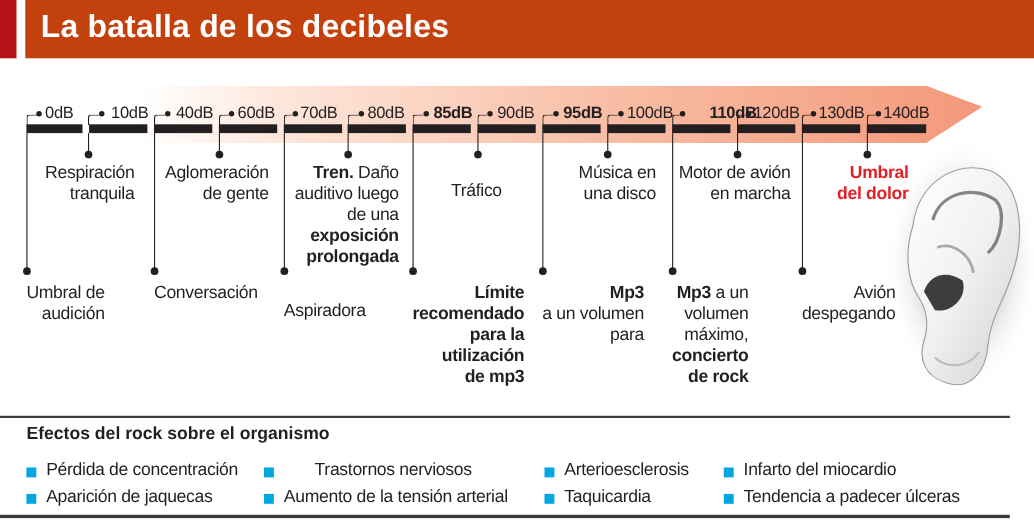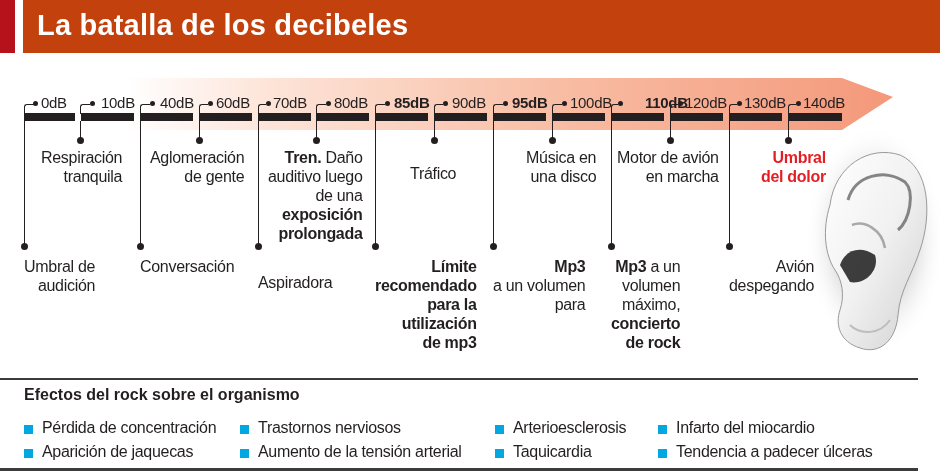--- a/index.html
+++ b/index.html
@@ -246,21 +246,21 @@
 <div class="effects-title">Efectos del rock sobre el organismo</div>
 
 <div class="effect" style="left:24px;top:418px;">
   <span class="sq"></span>
     <span>Pérdida de concentración</span>
 </div>
 <div class="effect" style="left:24px;top:442px;">
   <span class="sq"></span>
     <span>Aparición de jaquecas</span>
 </div>
-<div class="effect" style="left:240px;top:418px;">
+<div class="effect" style="left:240px;top:418px;gap:28px;">
   <span class="sq"></span>
     <span>Trastornos nerviosos</span>
 </div>
 <div class="effect" style="left:240px;top:442px;">
   <span class="sq"></span>
     <span>Aumento de la tensión arterial</span>
 </div>
 <div class="effect" style="left:495px;top:418px;">
   <span class="sq"></span>
     <span>Arterioesclerosis</span>

